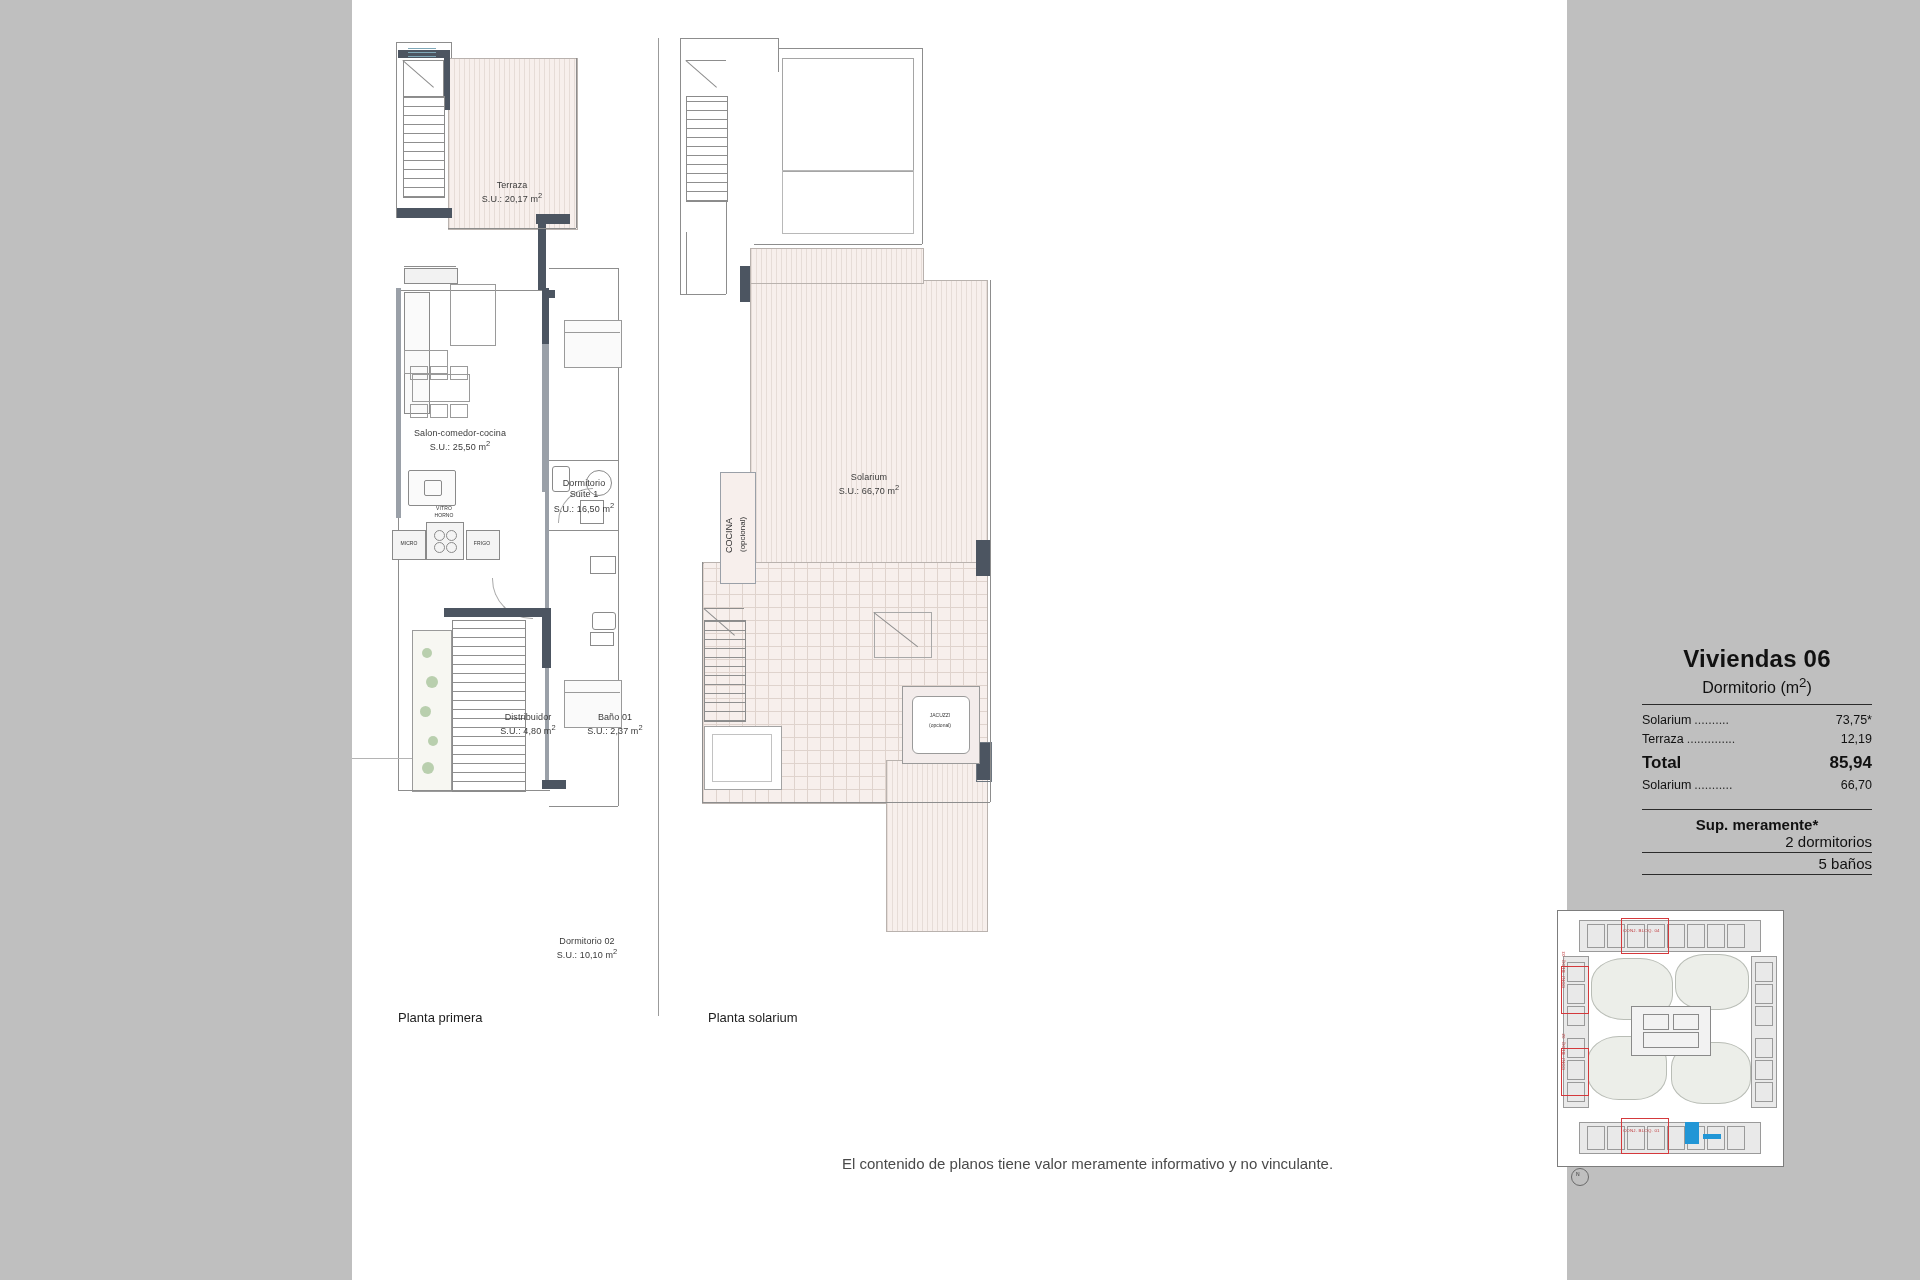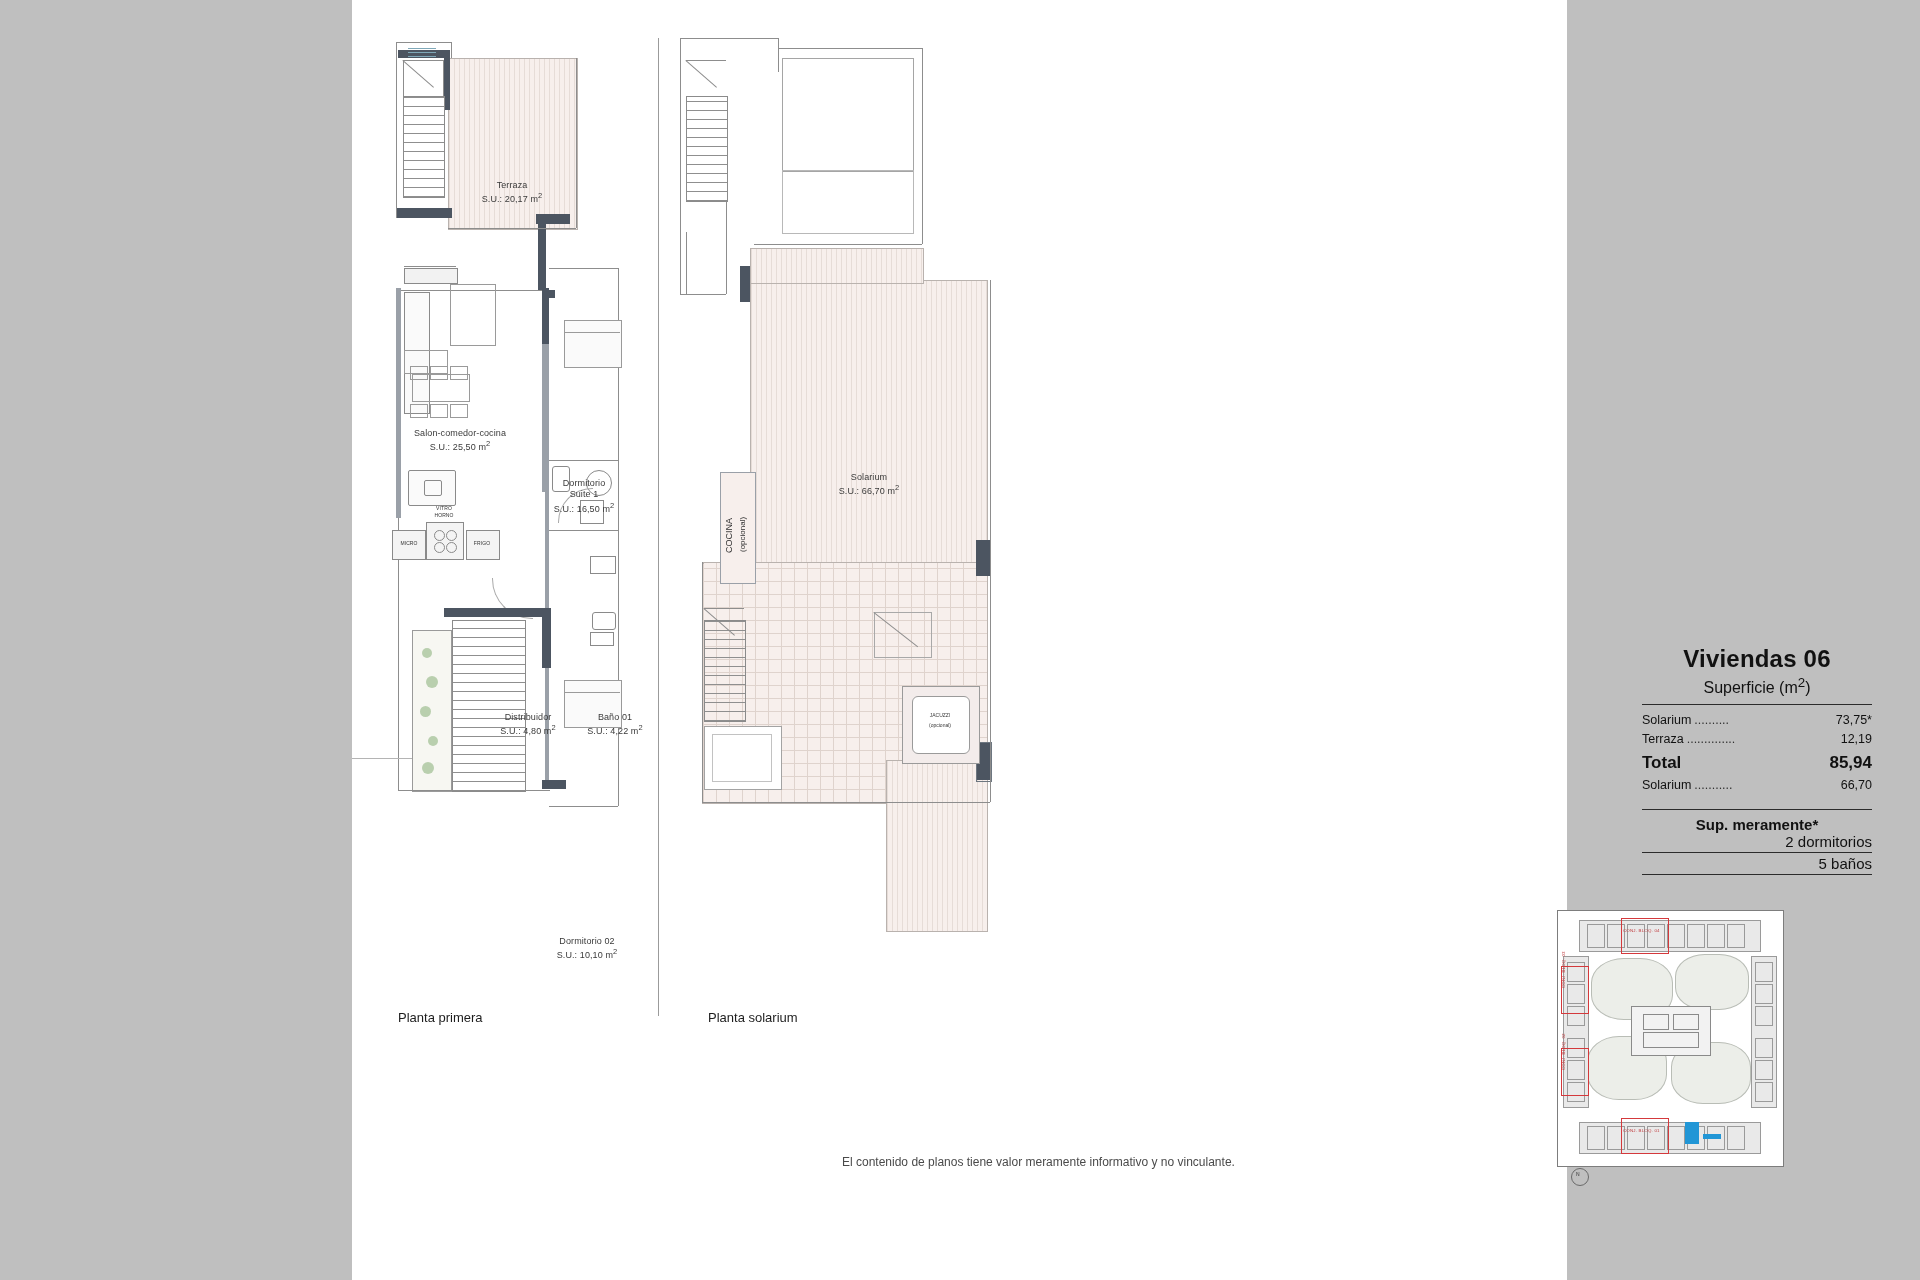--- a/index.html
+++ b/index.html
@@ -40,21 +40,21 @@
   #info{position:absolute;left:1290px;top:645px;width:230px;color:#111;}
   #info .title{font-size:24px;font-weight:bold;letter-spacing:.2px;text-align:center;}
   #info .subtitle{font-size:16px;text-align:center;margin-top:2px;}
   #info .rule{height:1px;background:#2b2b2b;margin:7px 0 6px;}
   #info .row{display:flex;justify-content:space-between;font-size:12.5px;line-height:1.5;}
   #info .row .dots{flex:1;overflow:hidden;white-space:nowrap;padding:0 3px;color:#333;}
   #info .total{display:flex;justify-content:space-between;font-size:17px;font-weight:bold;margin:4px 0 3px;}
   #info .constr{font-size:15px;font-weight:bold;text-align:center;margin-top:6px;}
   #info .bed{font-size:15px;text-align:right;}
   #info .bath{font-size:15px;text-align:right;}
-  #disclaimer{position:absolute;left:490px;top:1155px;font-size:12px;color:#4a4a4a;}
+  #disclaimer{position:absolute;left:490px;top:1155px;font-size:15px;color:#4a4a4a;}
   
   #sitemap{position:absolute;left:1205px;top:910px;width:235px;height:280px;}
   .sm-box{position:absolute;border:1px solid #7d7d7d;background:#fff;}
   .sm-unit{position:absolute;background:#e9e9e9;border:.5px solid #9a9a9a;}
   .sm-red{position:absolute;border:1px solid #d4393c;}
   .sm-redtxt{position:absolute;font-size:4.4px;color:#c0393c;letter-spacing:.2px;white-space:nowrap;}
   .sm-blue{position:absolute;background:#2196d6;}
   .sm-core{position:absolute;border:1px solid #8a8a8a;background:#f2f2f2;}
   .sm-green{position:absolute;background:#eceee9;border:.5px solid #b9bdb6;border-radius:40%;}
   .micro{font-size:5px;color:#333;letter-spacing:.1px;}
@@ -181,21 +181,21 @@
         <span class="sub"><span>S.U.: 16,50 m</span><sup>2</sup></span>
       </div>
 
       <div class="abs lbl" style="left:128px;top:712px;width:96px;">
         <span>Distribuidor</span>
         <span class="sub"><span>S.U.: 4,80 m</span><sup>2</sup></span>
       </div>
 
       <div class="abs lbl" style="left:222px;top:712px;width:82px;">
         <span>Baño 01</span>
-        <span class="sub"><span>S.U.: 4,22 m</span><sup>2</sup></span>
+        <span class="sub"><span>S.U.: 2,37 m</span><sup>2</sup></span>
       </div>
 
       <div class="abs lbl" style="left:190px;top:936px;width:90px;">
         <span>Dormitorio 02</span>
         <span class="sub"><span>S.U.: 10,10 m</span><sup>2</sup></span>
       </div>
 
       <div class="abs plan-title" style="left:46px;top:1010px;">Planta primera</div>
     </div>
 
@@ -255,21 +255,21 @@
         <span>Solarium</span>
         <span class="sub"><span>S.U.: 66,70 m</span><sup>2</sup></span>
       </div>
 
       <div class="abs plan-title" style="left:50px;top:1010px;">Planta solarium</div>
     </div>
 
     <div id="info">
       <div class="title">Viviendas 06</div>
       <div class="subtitle">
-        <span>Superficie (m</span><sup>2</sup><span>)</span>
+        <span>Dormitorio (m</span><sup>2</sup><span>)</span>
       </div>
       <div class="rule"></div>
 
       <div class="row">
         <span>Solarium</span>
         <span class="dots">..........</span>
         <span>73,75*</span>
       </div>
       <div class="row">
         <span>Terraza</span>

